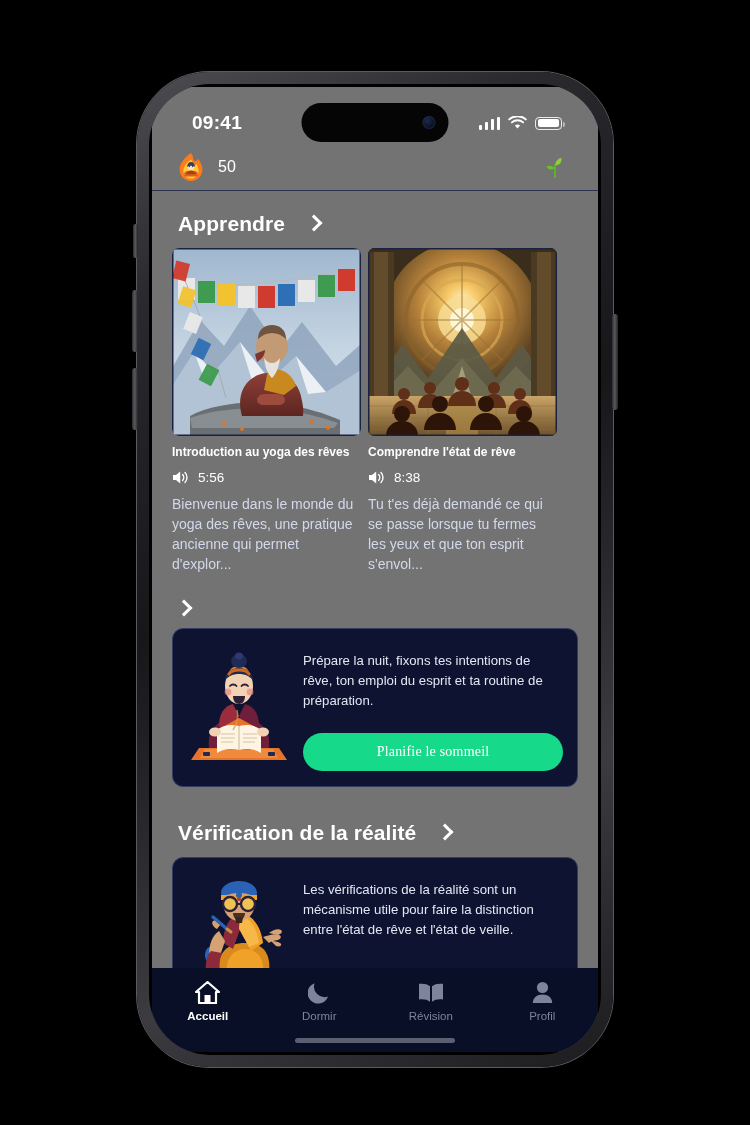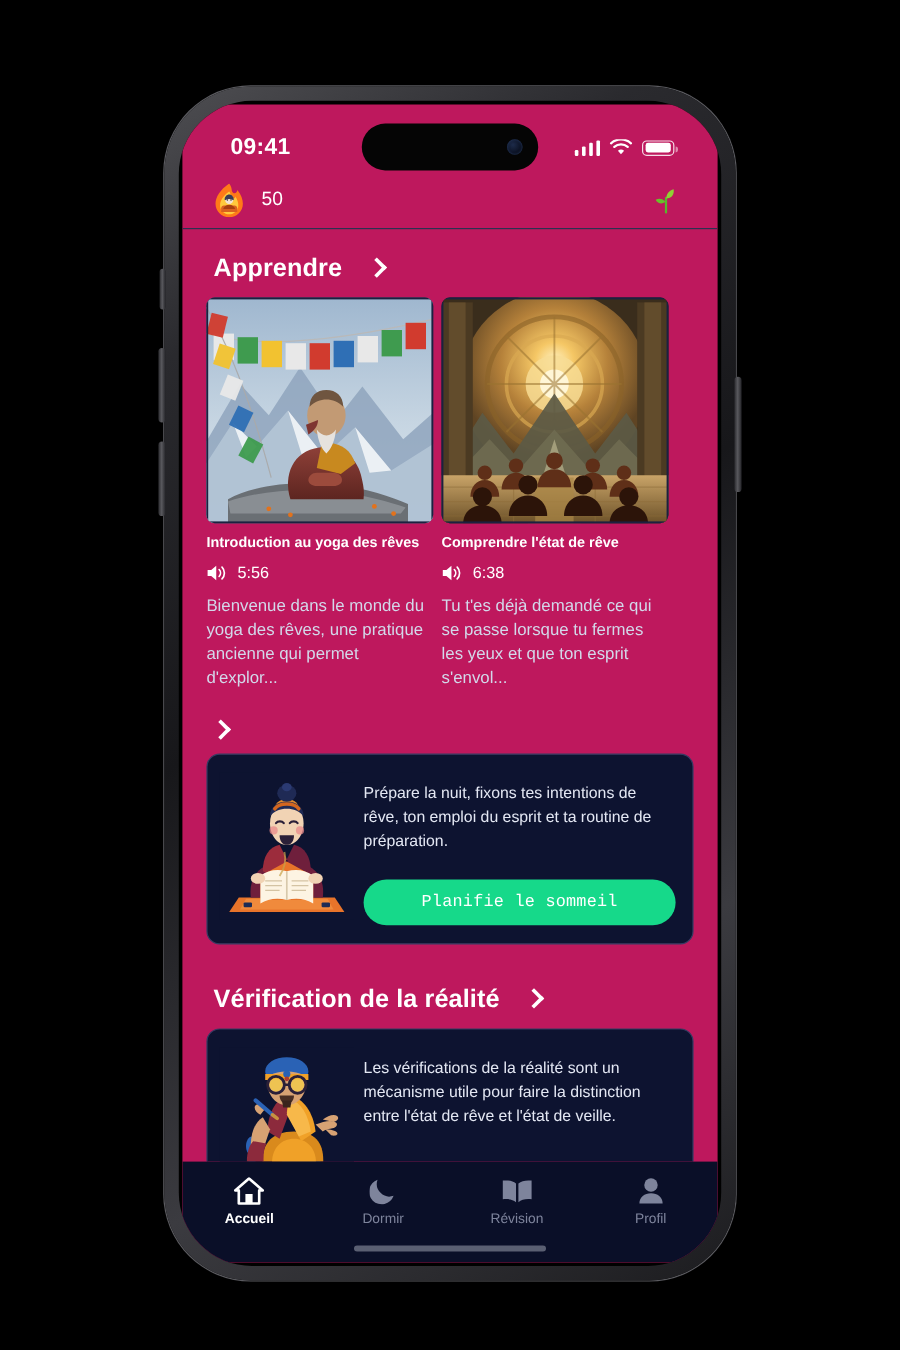--- a/index.html
+++ b/index.html
@@ -31,21 +31,21 @@
     border-radius: 61px;
     background: #000;
     padding: 3px;
     overflow: hidden;
   }
   .screen {
     position: relative;
     width: 100%;
     height: 100%;
     border-radius: 30px;
-    background: #be185d;
+    background: #737373;
     overflow: hidden;
   }
 
   
   .btn-side {
     position: absolute;
     background: linear-gradient(90deg, #2c2c30, #59595e 45%, #242428);
     border-radius: 3px;
   }
   .btn-silent { left: -4px; top: 152px; width: 5px; height: 34px; }
@@ -207,21 +207,21 @@
   }
   .cta {
     display: block;
     width: 100%;
     margin-top: 22px;
     background: #16d98a;
     color: #ffffff;
     border: none;
     border-radius: 22px;
     height: 38px;
-    font-family: Liberation Mono, monospace;
+    font-family: Liberation Serif, serif;
     font-size: 14px;
     font-weight: 400;
     cursor: pointer;
     letter-spacing: .2px;
   }
 
   .gap-lg { height: 22px; }
 
   
   .tabbar {
@@ -469,21 +469,21 @@
               </g>
               <rect x="0" y="0" width="189" height="188" fill="none" stroke="#1b2140" stroke-width="3"></rect>
             </svg>
             <div class="learn-title">Comprendre l'état de rêve</div>
             <div class="meta-row">
               <svg class="spk" viewBox="0 0 17 15">
                 <path d="M1 5h3l4.2-3.6v12.2L4 10H1z" fill="#fff"></path>
                 <path d="M10.6 4.6a4.2 4.2 0 0 1 0 5.8" stroke="#fff" stroke-width="1.4" fill="none" stroke-linecap="round"></path>
                 <path d="M13 2.6a7 7 0 0 1 0 9.8" stroke="#fff" stroke-width="1.4" fill="none" stroke-linecap="round"></path>
               </svg>
-              <span class="meta-dur">6:38</span>
+              <span class="meta-dur">8:38</span>
             </div>
             <div class="learn-desc">Tu t'es déjà demandé ce qui se passe lorsque tu fermes les yeux et que ton esprit s'envol...</div>
           </div>
         </div>
 
         <div class="gap-lg"></div>
 
         <div class="section-head">
           <span class="chev"></span>
         </div>

